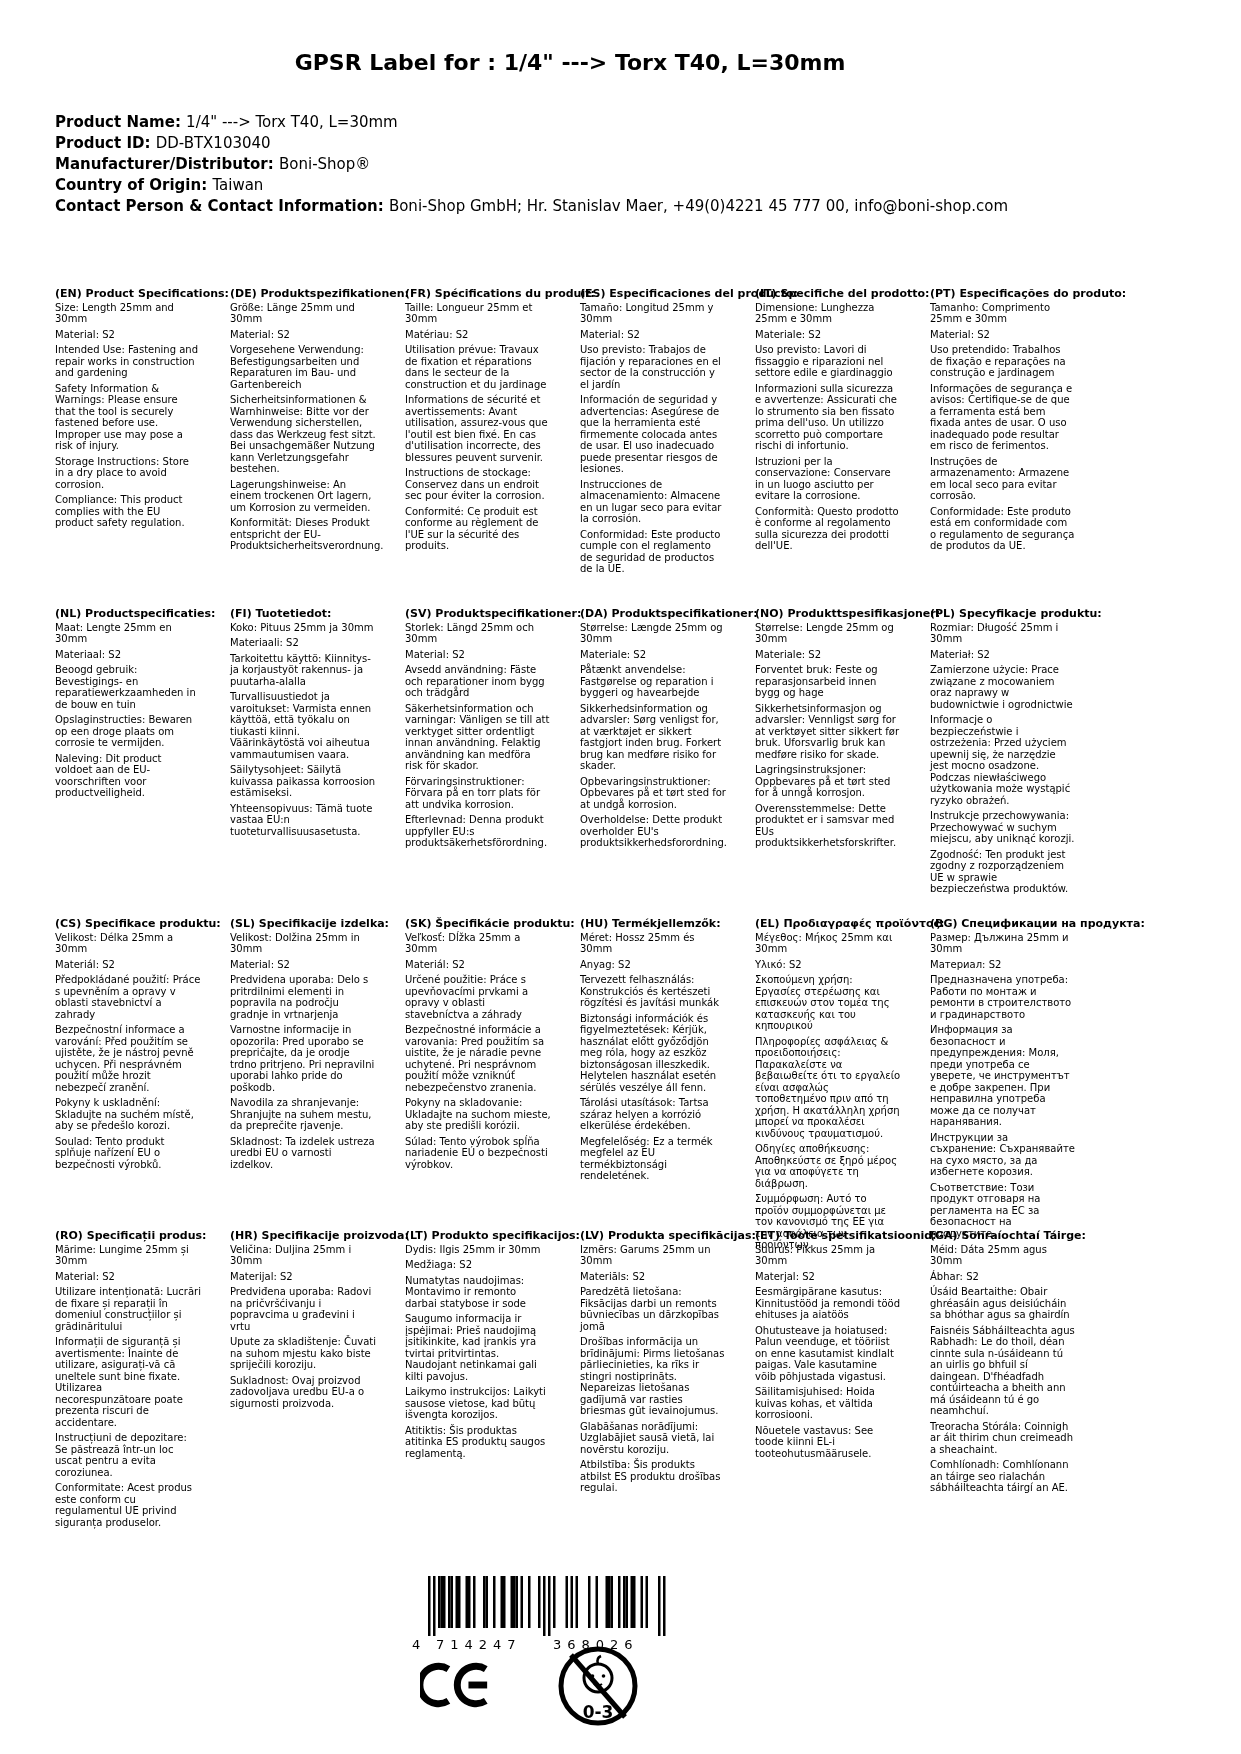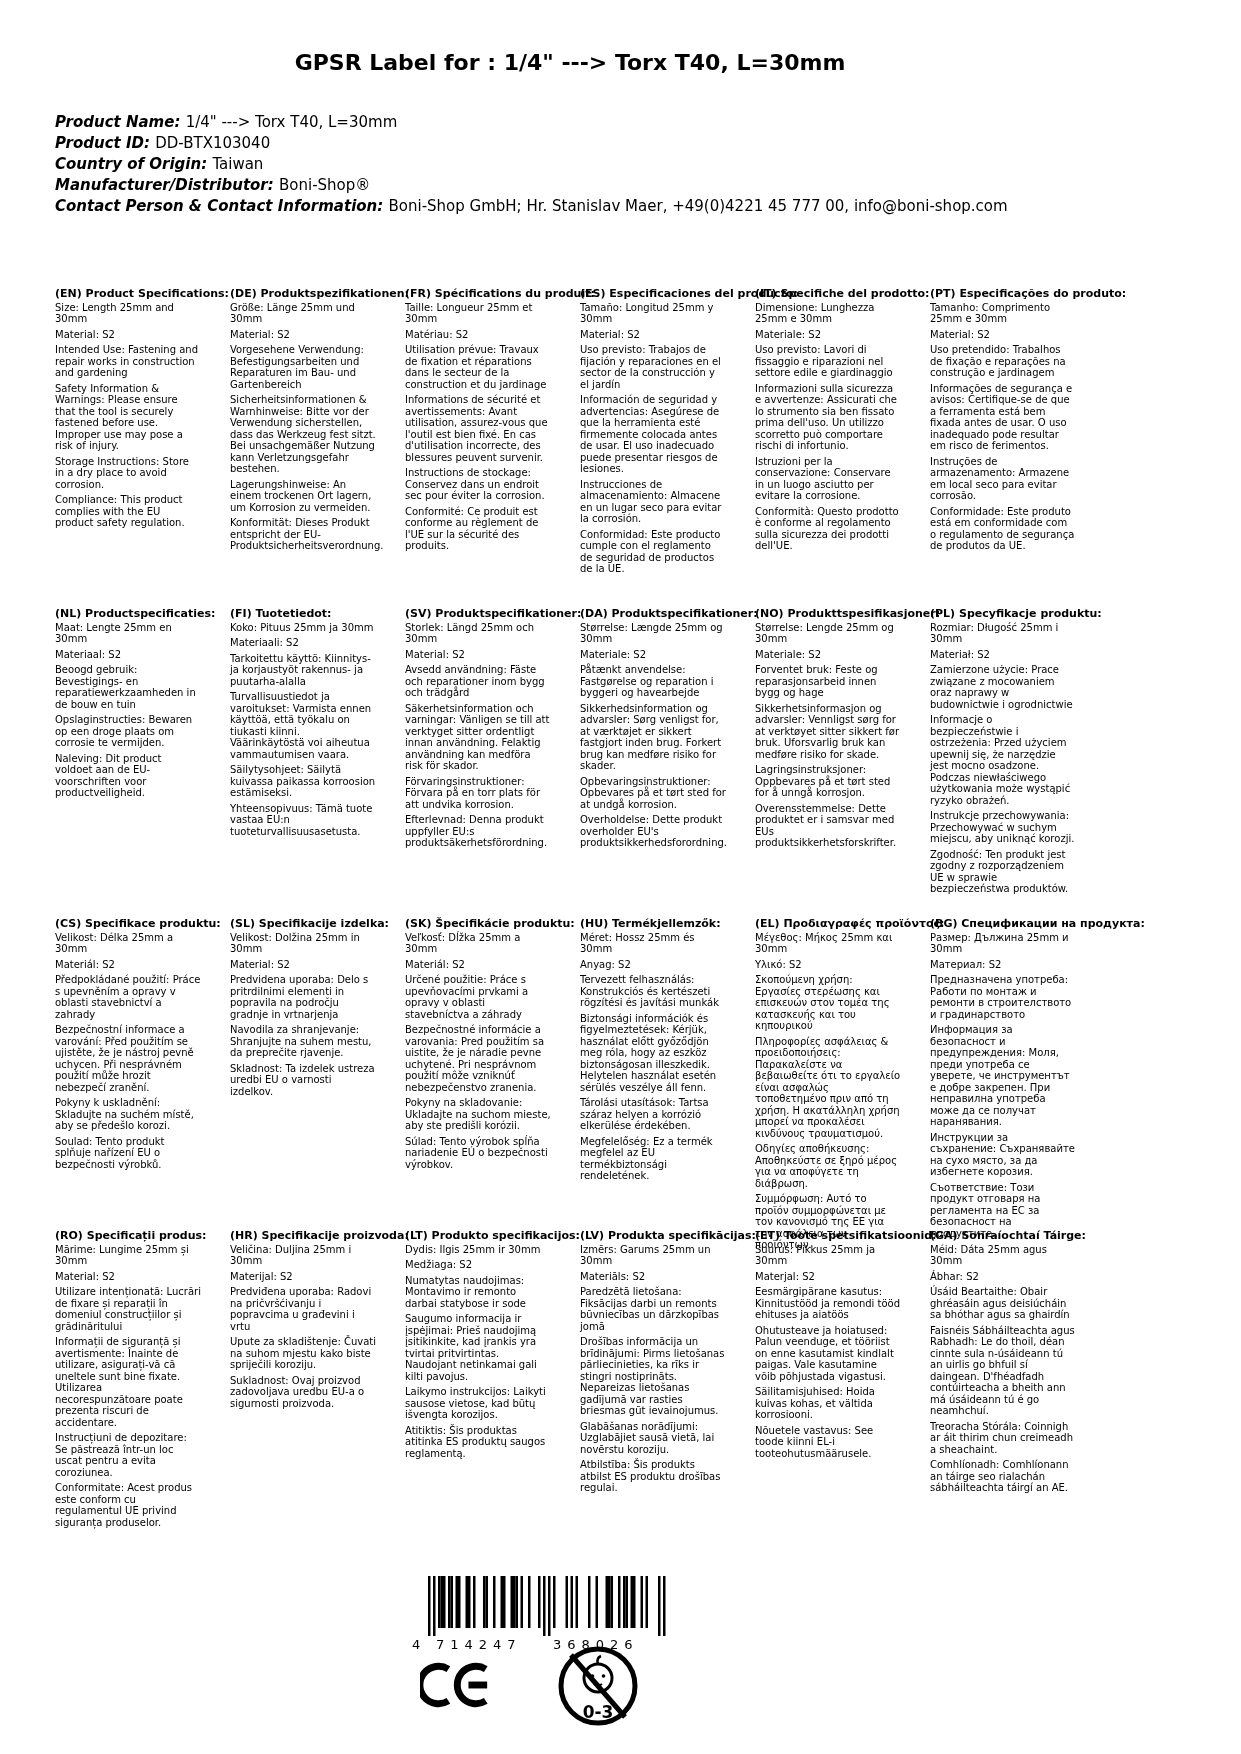--- a/index.html
+++ b/index.html
@@ -1,21 +1,21 @@
 <!DOCTYPE html>
 <html><head>
 <meta charset="utf-8">
 <style>
   html,body{margin:0;padding:0;background:#fff;}
   #page{position:relative;width:1241px;height:1754px;background:#fff;color:#000;
         font-family:"DejaVu Sans","Liberation Sans",sans-serif;overflow:hidden;}
   .doc-title{position:absolute;top:50px;left:0;width:1140px;text-align:center;
              font-size:22px;font-weight:bold;}
   .info-block{position:absolute;left:55px;top:112px;font-size:15px;line-height:21px;}
-  .info-label{font-weight:bold;font-style:italic;}
+  .info-label{font-weight:bold;}
   .info-value{font-weight:normal;}
   .lang-row{position:absolute;left:55px;display:grid;
             grid-template-columns:repeat(6,146px);column-gap:29px;}
   .row1{top:288px}.row2{top:608px}.row3{top:918px}.row4{top:1230px}
   .lang-cell{font-size:10px;line-height:11.5px;}
   .lang-header{font-weight:bold;font-size:11px;white-space:nowrap;margin-bottom:2px;}
   .para{margin:0 0 4px 0;}
   .barcode{position:absolute;left:412px;top:1576px;width:260px;height:80px;}
   .barcode svg{position:absolute;left:0;top:0;}
   .bc-digits{position:absolute;top:61px;left:0;width:260px;height:16px;font-size:13px;}
@@ -28,22 +28,22 @@
 </head>
 <body>
 
 <div id="page">
 
   <div class="doc-title">GPSR Label for : 1/4" ---&gt; Torx T40, L=30mm</div>
 
   <div class="info-block">
       <div><span class="info-label">Product Name: </span><span class="info-value">1/4" ---&gt; Torx T40, L=30mm</span></div>
       <div><span class="info-label">Product ID: </span><span class="info-value">DD-BTX103040</span></div>
+      <div><span class="info-label">Manufacturer/Distributor: </span><span class="info-value">Boni-Shop®</span></div>
       <div><span class="info-label">Country of Origin: </span><span class="info-value">Taiwan</span></div>
-      <div><span class="info-label">Manufacturer/Distributor: </span><span class="info-value">Boni-Shop®</span></div>
       <div><span class="info-label">Contact Person &amp; Contact Information: </span><span class="info-value">Boni-Shop GmbH; Hr. Stanislav Maer, +49(0)4221 45 777 00, info@boni-shop.com</span></div>
     </div>
 
   <div class="lang-row row1">
       <div class="lang-cell">
         <div class="lang-header">(EN) Product Specifications:</div>
         <div class="para">Size: Length 25mm and 30mm</div>
         <div class="para">Material: S2</div>
         <div class="para">Intended Use: Fastening and repair works in construction and gardening</div>
         <div class="para">Safety Information &amp; Warnings: Please ensure that the tool is securely fastened before use. Improper use may pose a risk of injury.</div>
@@ -159,20 +159,21 @@
         <div class="para">Předpokládané použití: Práce s upevněním a opravy v oblasti stavebnictví a zahrady</div>
         <div class="para">Bezpečnostní informace a varování: Před použitím se ujistěte, že je nástroj pevně uchycen. Při nesprávném použití může hrozit nebezpečí zranění.</div>
         <div class="para">Pokyny k uskladnění: Skladujte na suchém místě, aby se předešlo korozi.</div>
         <div class="para">Soulad: Tento produkt splňuje nařízení EU o bezpečnosti výrobků.</div>
       </div>
       <div class="lang-cell">
         <div class="lang-header">(SL) Specifikacije izdelka:</div>
         <div class="para">Velikost: Dolžina 25mm in 30mm</div>
         <div class="para">Material: S2</div>
         <div class="para">Predvidena uporaba: Delo s pritrdilnimi elementi in popravila na področju gradnje in vrtnarjenja</div>
+        <div class="para">Varnostne informacije in opozorila: Pred uporabo se prepričajte, da je orodje trdno pritrjeno. Pri nepravilni uporabi lahko pride do poškodb.</div>
         <div class="para">Navodila za shranjevanje: Shranjujte na suhem mestu, da preprečite rjavenje.</div>
         <div class="para">Skladnost: Ta izdelek ustreza uredbi EU o varnosti izdelkov.</div>
       </div>
       <div class="lang-cell">
         <div class="lang-header">(SK) Špecifikácie produktu:</div>
         <div class="para">Veľkosť: Dĺžka 25mm a 30mm</div>
         <div class="para">Materiál: S2</div>
         <div class="para">Určené použitie: Práce s upevňovacími prvkami a opravy v oblasti stavebníctva a záhrady</div>
         <div class="para">Bezpečnostné informácie a varovania: Pred použitím sa uistite, že je náradie pevne uchytené. Pri nesprávnom použití môže vzniknúť nebezpečenstvo zranenia.</div>
         <div class="para">Pokyny na skladovanie: Ukladajte na suchom mieste, aby ste predišli korózii.</div>

